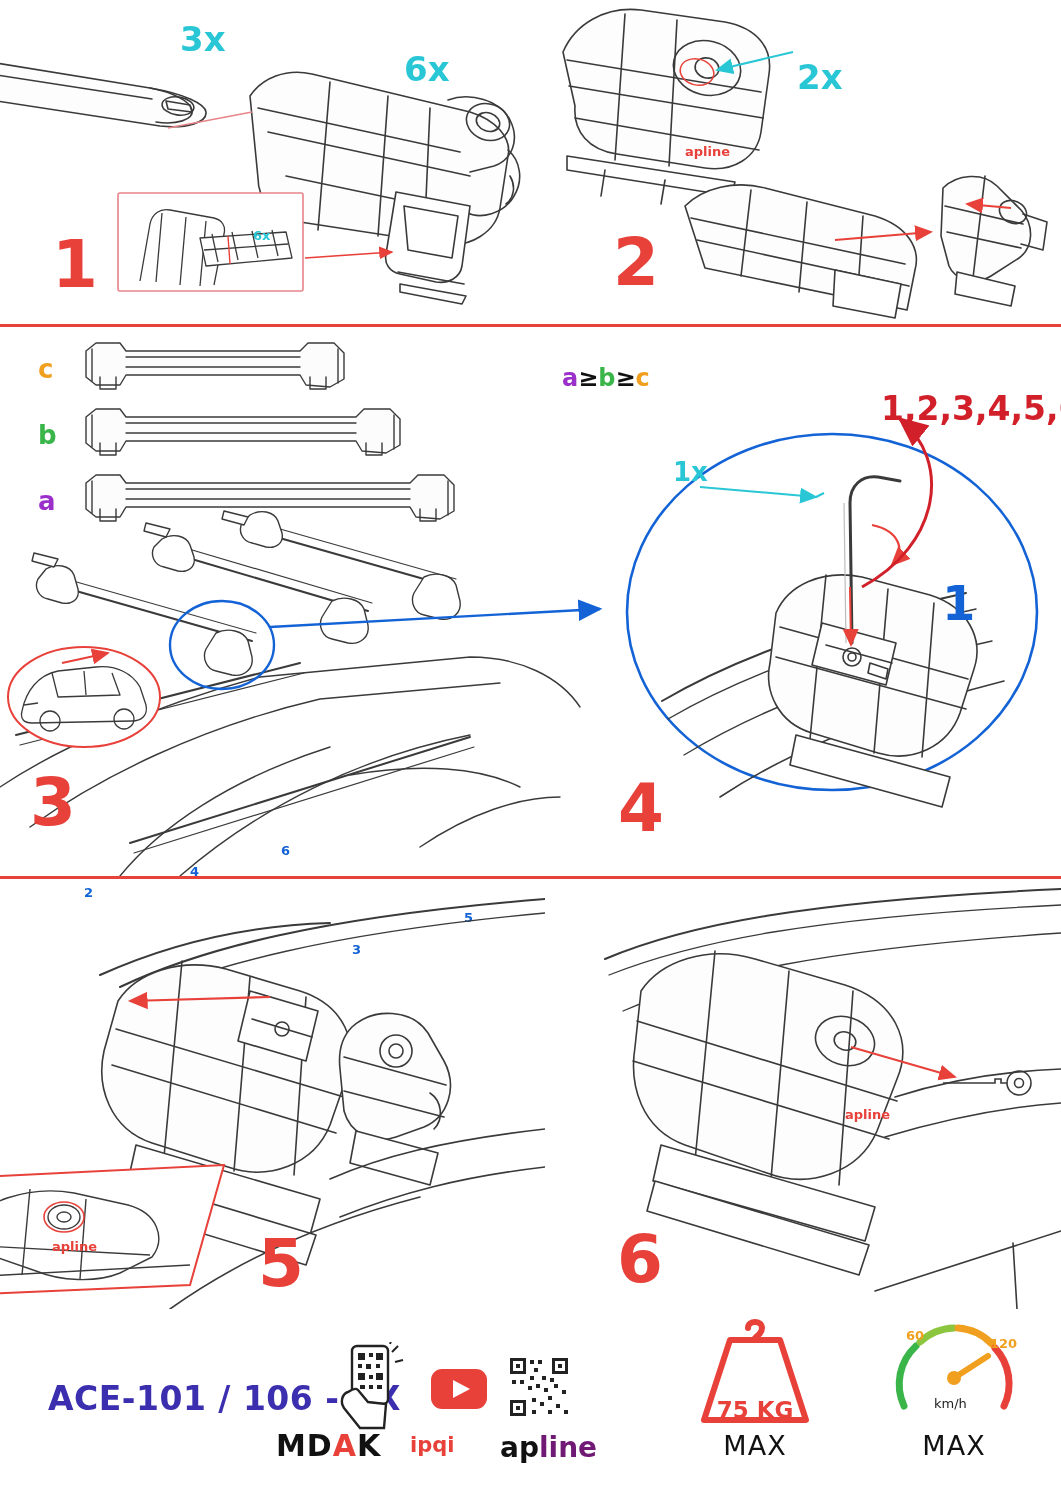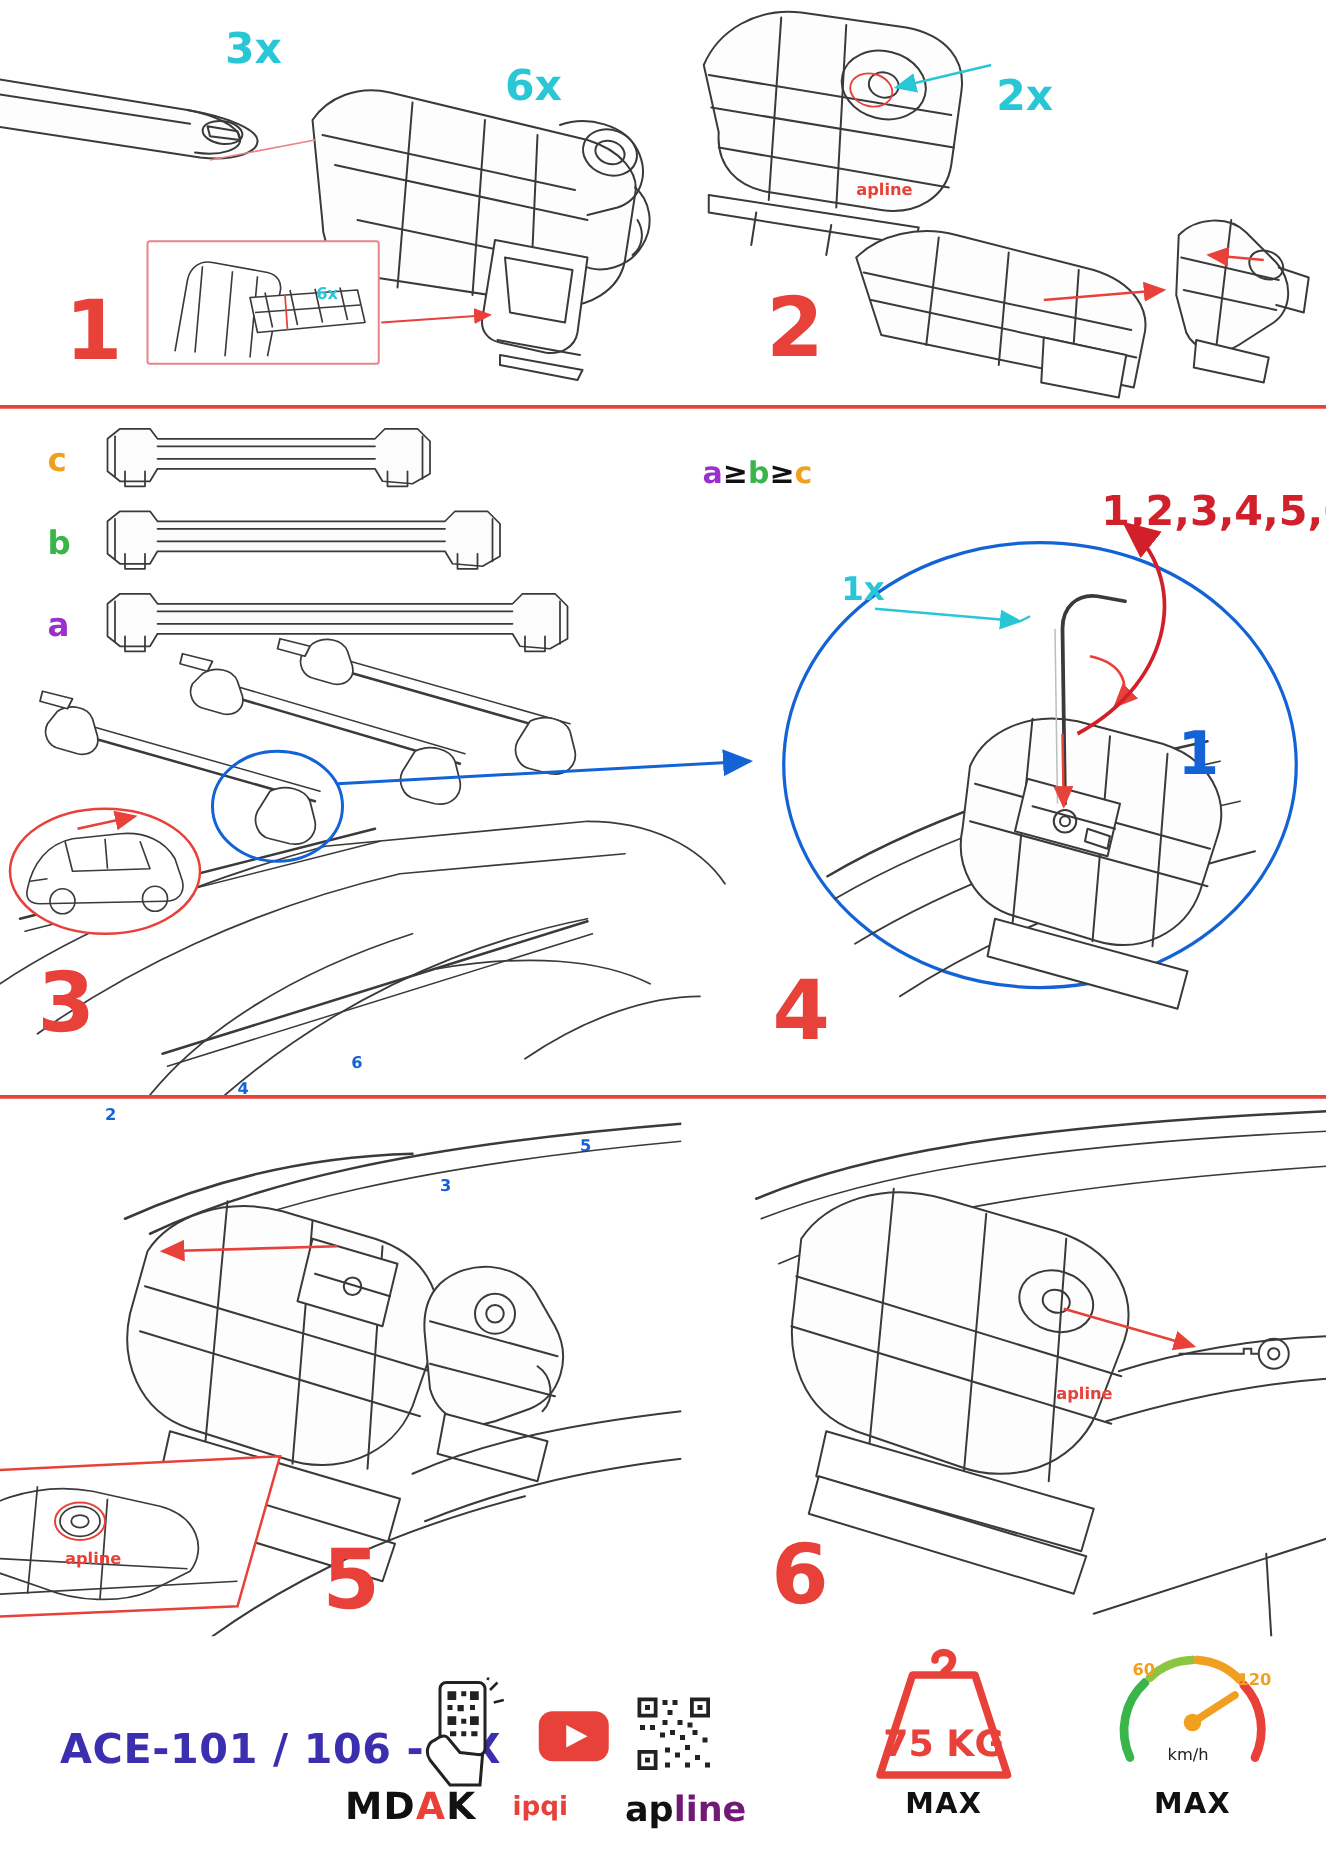--- a/index.html
+++ b/index.html
@@ -47,25 +47,25 @@
     font-size:30px;font-weight:700;
   }
   .brand .accessory{color:#111;}
   .brand .part{color:#e8413a;}
   .mdak{font-size:30px;font-weight:700;color:#111;letter-spacing:1px;}
   .mdak .a{color:#e8413a;}
   .ipqi{font-size:21px;font-weight:700;color:#e8413a;}
   .apline{font-size:28px;font-weight:700;color:#111;}
   .apline .line{color:#701a75;}
   .maxlabel{
-    font-size:23px;font-weight:700;color:#111;text-align:center;
+    font-size:27px;font-weight:400;color:#111;text-align:center;
     letter-spacing:1px;
   }
   .kgtext{
-    font-size:29px;font-weight:700;color:#e8413a;
+    font-size:23px;font-weight:700;color:#e8413a;margin-top:19px;
   }
   svg{display:block;}
   .nolabel{position:absolute;font-size:13px;color:#1363d6;font-weight:700;}
   .cyan-lab{color:#29c7d6;font-weight:700;font-size:26px;}
 </style>
 </head>
 <body>
 
 <div class="sheet">
 

